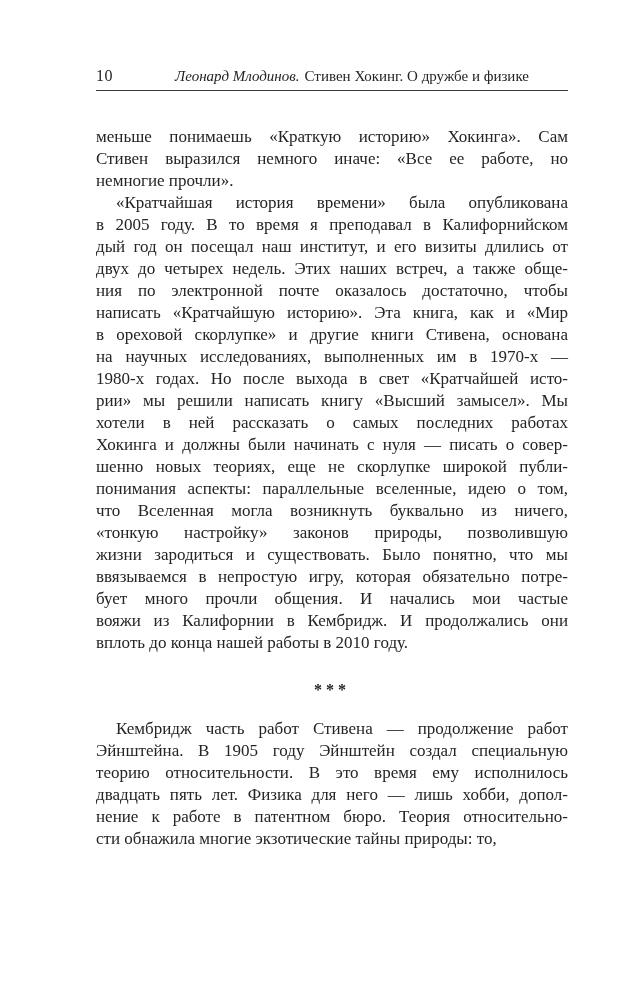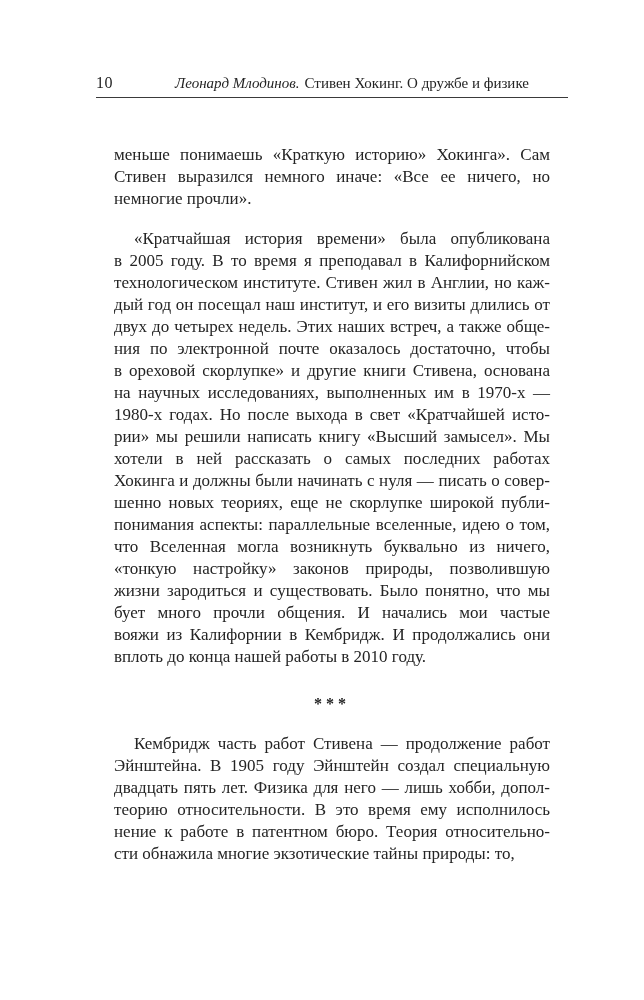--- a/index.html
+++ b/index.html
@@ -18,21 +18,21 @@
     position:relative;
     width:644px;
     height:1000px;
     background:var(--page-background);
     overflow:hidden;
   }
   
   .header{
     position:absolute;
     left:96px;
-    top:74px;
+    top:67px;
     width:472px;
     padding-bottom:5px;
     border-bottom:1.5px solid var(--rule-color);
   }
   .header-row{
     display:flex;
     align-items:baseline;
     line-height:17px;
     font-size:15px;
   }
@@ -52,21 +52,21 @@
   }
   
   .body{
     position:absolute;
     left:96px;
     top:126px;
     width:472px;
     font-size:17px;
     line-height:22px;
   }
-  .paragraph{margin:18px;}
+  .paragraph{margin:0;}
   .line{
     text-align:justify;
     text-align-last:justify;
     white-space:normal;
   }
   .line.last{
     text-align-last:left;
   }
   .line.indent{
     text-indent:20px;
@@ -91,49 +91,50 @@
       <span class="page-number">10</span>
       <span class="running-title">
         <span class="author">Леонард Млодинов.</span><span class="book">Стивен Хокинг. О дружбе и физике</span>
       </span>
     </div>
   </div>
 
   <div class="body">
       <div class="paragraph">
         <div class="line">меньше понимаешь «Краткую историю» Хокинга». Сам</div>
-        <div class="line">Стивен выразился немного иначе: «Все ее ничего, но</div>
+        <div class="line">Стивен выразился немного иначе: «Все ее работе, но</div>
         <div class="line last">немногие прочли».</div>
       </div>
       <div class="paragraph">
         <div class="line indent">«Кратчайшая история времени» была опубликована</div>
         <div class="line">в 2005 году. В то время я преподавал в Калифорнийском</div>
-        <div class="line">технологическом институте. Стивен жил в Англии, но каж-</div>
         <div class="line">дый год он посещал наш институт, и его визиты длились от</div>
         <div class="line">двух до четырех недель. Этих наших встреч, а также обще-</div>
         <div class="line">ния по электронной почте оказалось достаточно, чтобы</div>
+        <div class="line">написать «Кратчайшую историю». Эта книга, как и «Мир</div>
         <div class="line">в ореховой скорлупке» и другие книги Стивена, основана</div>
         <div class="line">на научных исследованиях, выполненных им в 1970-х —</div>
         <div class="line">1980-х годах. Но после выхода в свет «Кратчайшей исто-</div>
         <div class="line">рии» мы решили написать книгу «Высший замысел». Мы</div>
         <div class="line">хотели в ней рассказать о самых последних работах</div>
         <div class="line">Хокинга и должны были начинать с нуля — писать о совер-</div>
         <div class="line">шенно новых теориях, еще не скорлупке широкой публи-</div>
         <div class="line">понимания аспекты: параллельные вселенные, идею о том,</div>
         <div class="line">что Вселенная могла возникнуть буквально из ничего,</div>
         <div class="line">«тонкую настройку» законов природы, позволившую</div>
         <div class="line">жизни зародиться и существовать. Было понятно, что мы</div>
+        <div class="line">ввязываемся в непростую игру, которая обязательно потре-</div>
         <div class="line">бует много прочли общения. И начались мои частые</div>
         <div class="line">вояжи из Калифорнии в Кембридж. И продолжались они</div>
         <div class="line last">вплоть до конца нашей работы в 2010 году.</div>
       </div>
       <div class="separator">***</div>
       <div class="paragraph">
         <div class="line indent">Кембридж часть работ Стивена — продолжение работ</div>
         <div class="line">Эйнштейна. В 1905 году Эйнштейн создал специальную</div>
+        <div class="line">теорию относительности. В это время ему исполнилось</div>
         <div class="line">двадцать пять лет. Физика для него — лишь хобби, допол-</div>
-        <div class="line">теорию относительности. В это время ему исполнилось</div>
         <div class="line">нение к работе в патентном бюро. Теория относительно-</div>
         <div class="line last">сти обнажила многие экзотические тайны природы: то,</div>
       </div>
     </div>
 
 </div>
 
 </body></html>

